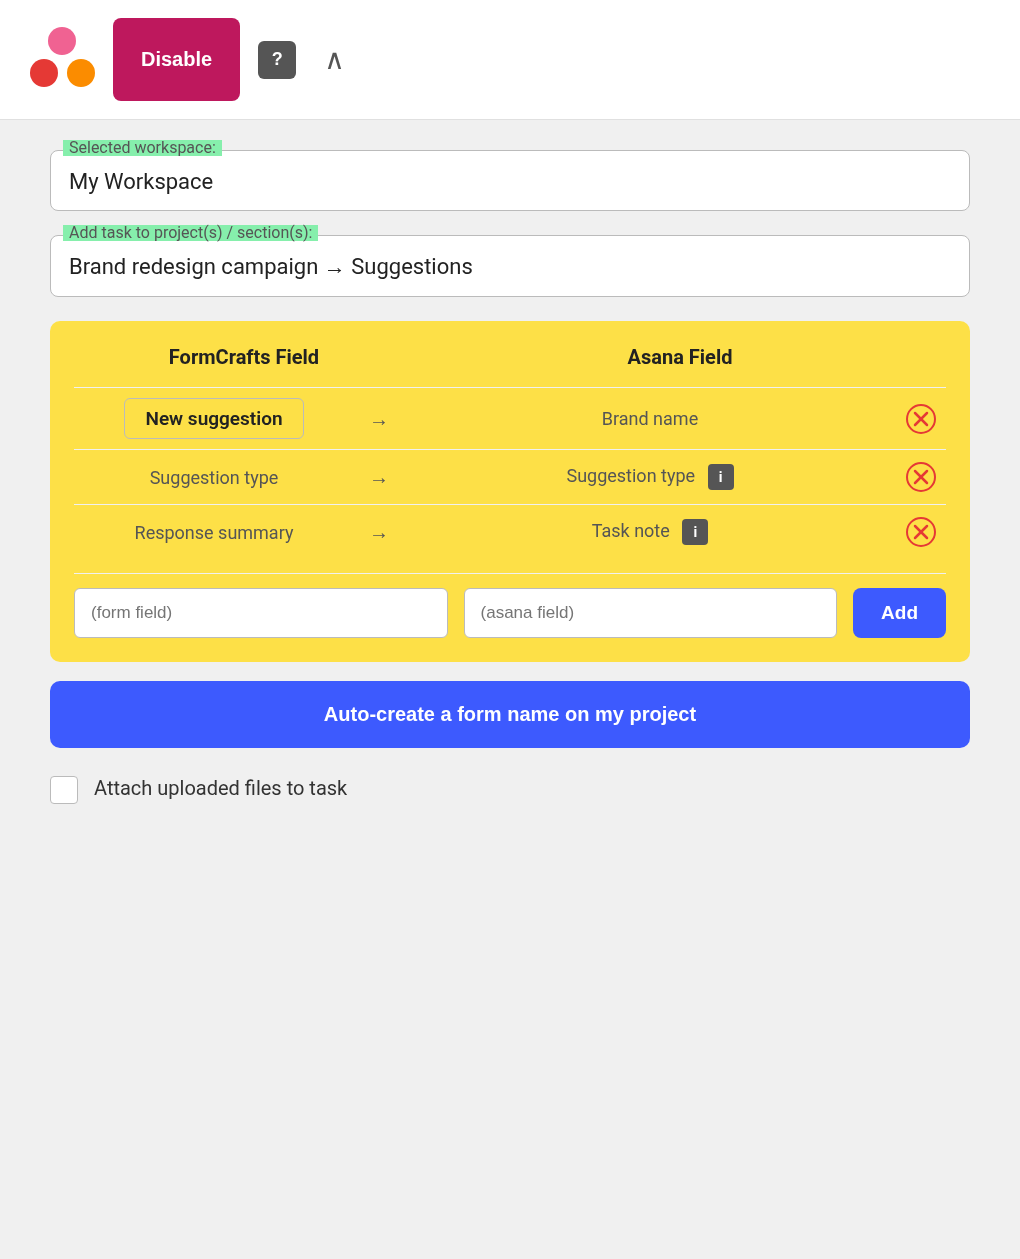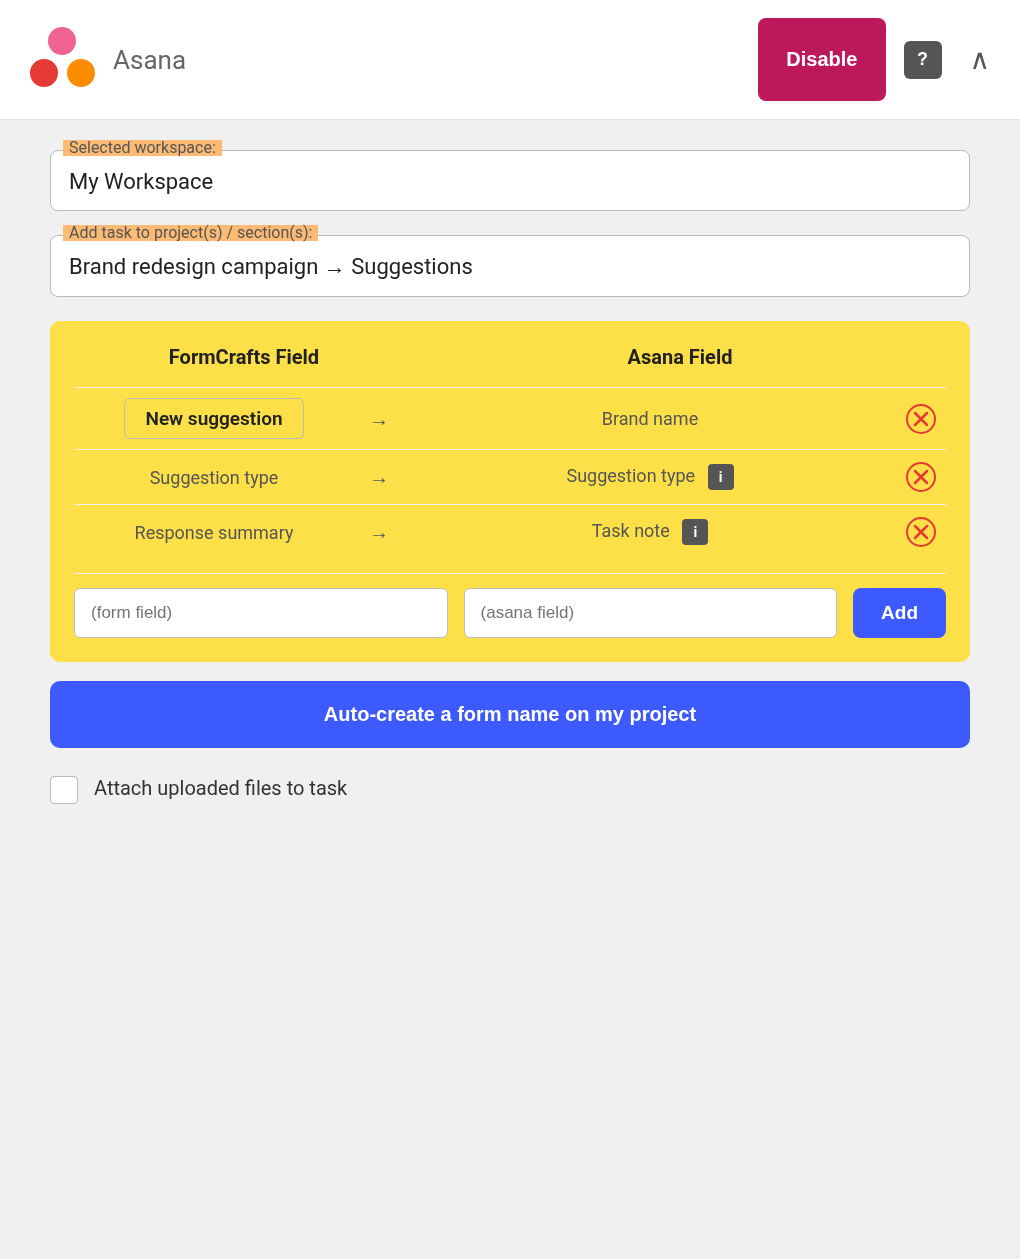--- a/index.html
+++ b/index.html
@@ -110,21 +110,21 @@
       position: relative;
     }
 
     .field-group legend {
       font-size: 16px;
       color: #555;
       padding: 0 6px;
       position: absolute;
       top: -11px;
       left: 12px;
-      background: #fdba74;
+      background: #86efac;
       line-height: 1;
     }
 
     .field-group-value {
       font-size: 22px;
       color: #222;
       padding-top: 8px;
     }
 
     
@@ -298,21 +298,20 @@
 <body>
 
 <div class="app-container">
 
   <div class="header">
     <div class="logo-container">
       <div class="logo-circle logo-circle-1"></div>
       <div class="logo-circle logo-circle-2"></div>
       <div class="logo-circle logo-circle-3"></div>
     </div>
-    <span class="header-title">Asana</span>
     <button class="disable-btn">Disable</button>
     <button class="help-btn">?</button>
     <span class="chevron-up">∧</span>
   </div>
 
   <div class="main-content">
 
     
     <div class="field-group">
       <legend>Selected workspace:</legend>

